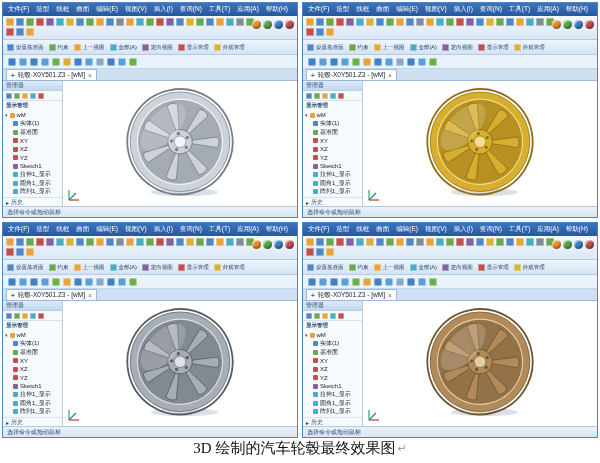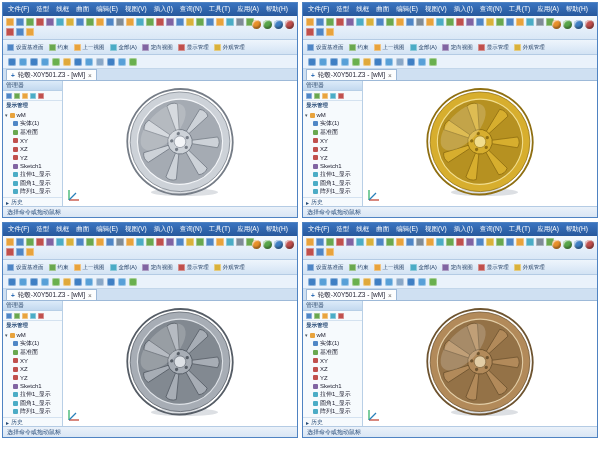--- a/index.html
+++ b/index.html
@@ -1173,13 +1173,17 @@
           </svg>
         </div>
       </div>
       <div class="statusbar">
           <span>选择命令或拖动鼠标</span>
         </div>
     </div>
 
   </div>
 
+  <div class="caption">
+    <span>3D 绘制的汽车轮毂最终效果图</span>
+    <span class="mark">↵</span>
+  </div>
 </div>
 
 </body></html>

